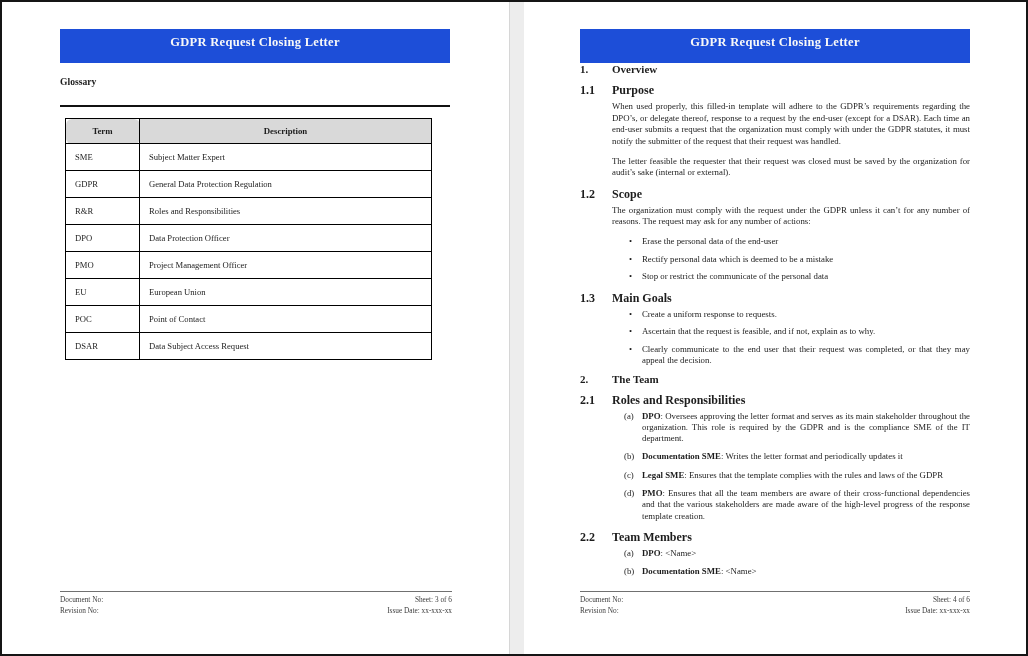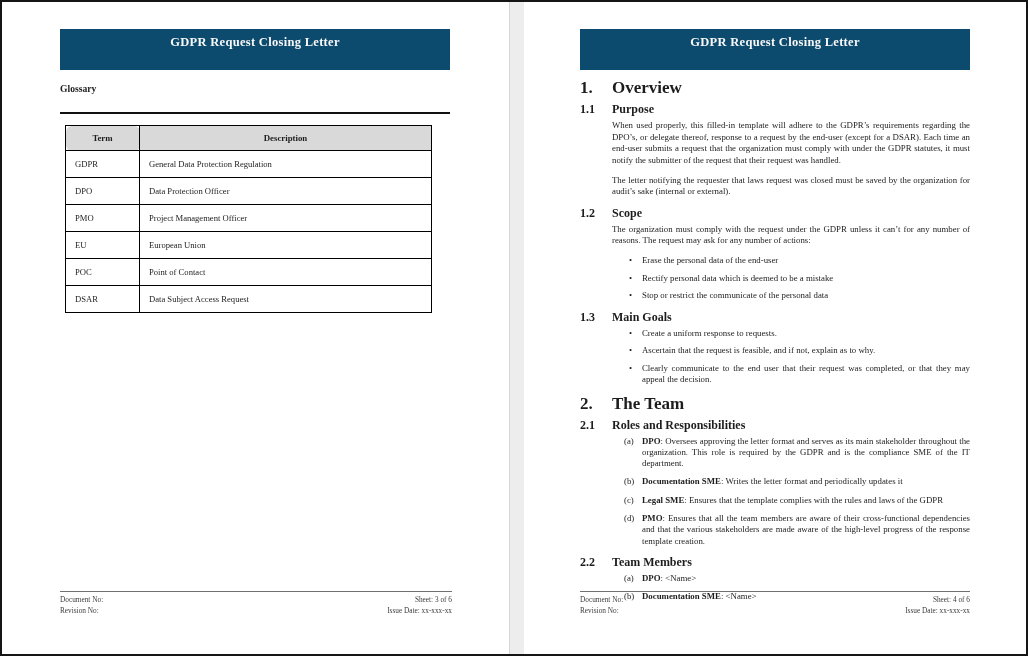--- a/index.html
+++ b/index.html
@@ -4,36 +4,36 @@
 <style>
   html,body{margin:0;padding:0;background:#fff;}
   .canvas{position:relative;width:1028px;height:656px;box-sizing:border-box;
           border:2px solid #151515;background:#fff;overflow:hidden;
           font-family:"Liberation Serif","DejaVu Serif",serif;color:#1d1d1d;}
   .page{position:absolute;top:0;height:652px;background:#fff;}
   .page-left{left:0;width:507px;}
   .page-right{left:522px;width:504px;}
   .page-gap{position:absolute;left:507px;top:0;width:15px;height:652px;
             background:#ededed;border-left:1px solid #d6d6d6;border-right:1px solid #d6d6d6;}
-  .banner{height:41px;background:#0c4a6e;color:#f8f8f8;font-weight:bold;font-size:12.5px;
+  .banner{height:34px;background:#1d4ed8;color:#f8f8f8;font-weight:bold;font-size:12.5px;
           line-height:27px;text-align:center;letter-spacing:.3px;}
   .page-left .banner{margin:27px 59px 0 58px;}
   .page-right .banner{margin:27px 58px 0 56px;}
   .content-l{margin:0 59px 0 58px;}
   .content-r{margin:0 58px 0 56px;font-size:8.8px;line-height:11.5px;}
   
   .glossary-h{margin-top:13px;padding-bottom:18px;border-bottom:2px solid #111;
               font-weight:bold;font-size:9.6px;line-height:11px;}
   table.gtable{border-collapse:collapse;margin:11px 0 0 5px;width:367px;font-size:8.6px;}
   .gtable th,.gtable td{border:1px solid #000;vertical-align:middle;}
   .gtable th{background:#D9D9D9;height:22px;font-size:8.8px;font-weight:bold;text-align:center;}
   .gtable td{height:26px;padding:0 0 0 9px;}
   .col-term{width:71px;border-radius:6px;}
   
-  .h1{font-size:17px;font-weight:bold;line-height:12px;margin-top:12px;}
+  .h1{font-size:11px;font-weight:bold;line-height:12px;}
   .h2{font-size:12px;font-weight:bold;line-height:11px;margin-top:10px;margin-bottom:5px;}
   .num{display:inline-block;width:32px;}
   .para{margin:0 0 8.5px 32px;text-align:justify;}
   .blist{margin-top:0;}
   .bullet-item{position:relative;padding-left:62px;margin-bottom:6px;text-align:justify;}
   .bullet{position:absolute;left:49px;top:0;}
   .bullet::before{content:"\2022";}
   .letter-item{position:relative;padding-left:62px;margin-bottom:7px;text-align:justify;line-height:11.3px;}
   .marker{position:absolute;left:44px;top:0;}
   .bterm{font-weight:bold;}
@@ -55,22 +55,30 @@
     </div>
     <div class="content-l">
       <div class="glossary-h">Glossary</div>
       <table class="gtable">
         <tbody>
             <tr>
           <th class="col-term">Term</th>
           <th>Description</th>
         </tr>
         <tr>
+          <td>SME</td>
+          <td>Subject Matter Expert</td>
+        </tr>
+        <tr>
           <td>GDPR</td>
           <td>General Data Protection Regulation</td>
+        </tr>
+        <tr>
+          <td>R&amp;R</td>
+          <td>Roles and Responsibilities</td>
         </tr>
         <tr>
           <td>DPO</td>
           <td>Data Protection Officer</td>
         </tr>
         <tr>
           <td>PMO</td>
           <td>Project Management Officer</td>
         </tr>
         <tr>
@@ -109,21 +117,21 @@
     <div class="content-r">
 
       <div class="h1">
         <span class="num">1.</span><span>Overview</span>
       </div>
 
       <div class="h2">
         <span class="num">1.1</span><span>Purpose</span>
       </div>
       <div class="para">When used properly, this filled-in template will adhere to the GDPR’s requirements regarding the DPO’s, or delegate thereof, response to a request by the end-user (except for a DSAR). Each time an end-user submits a request that the organization must comply with under the GDPR statutes, it must notify the submitter of the request that their request was handled.</div>
-      <div class="para">The letter notifying the requester that laws request was closed must be saved by the organization for audit’s sake (internal or external).</div>
+      <div class="para">The letter feasible the requester that their request was closed must be saved by the organization for audit’s sake (internal or external).</div>
 
       <div class="h2">
         <span class="num">1.2</span><span>Scope</span>
       </div>
       <div class="para">The organization must comply with the request under the GDPR unless it can’t for any number of reasons. The request may ask for any number of actions:</div>
       <div class="blist">
         <div class="bullet-item"><span class="bullet"></span><span>Erase the personal data of the end-user</span></div>
         <div class="bullet-item"><span class="bullet"></span><span>Rectify personal data which is deemed to be a mistake</span></div>
         <div class="bullet-item"><span class="bullet"></span><span>Stop or restrict the communicate of the personal data</span></div>
       </div>

